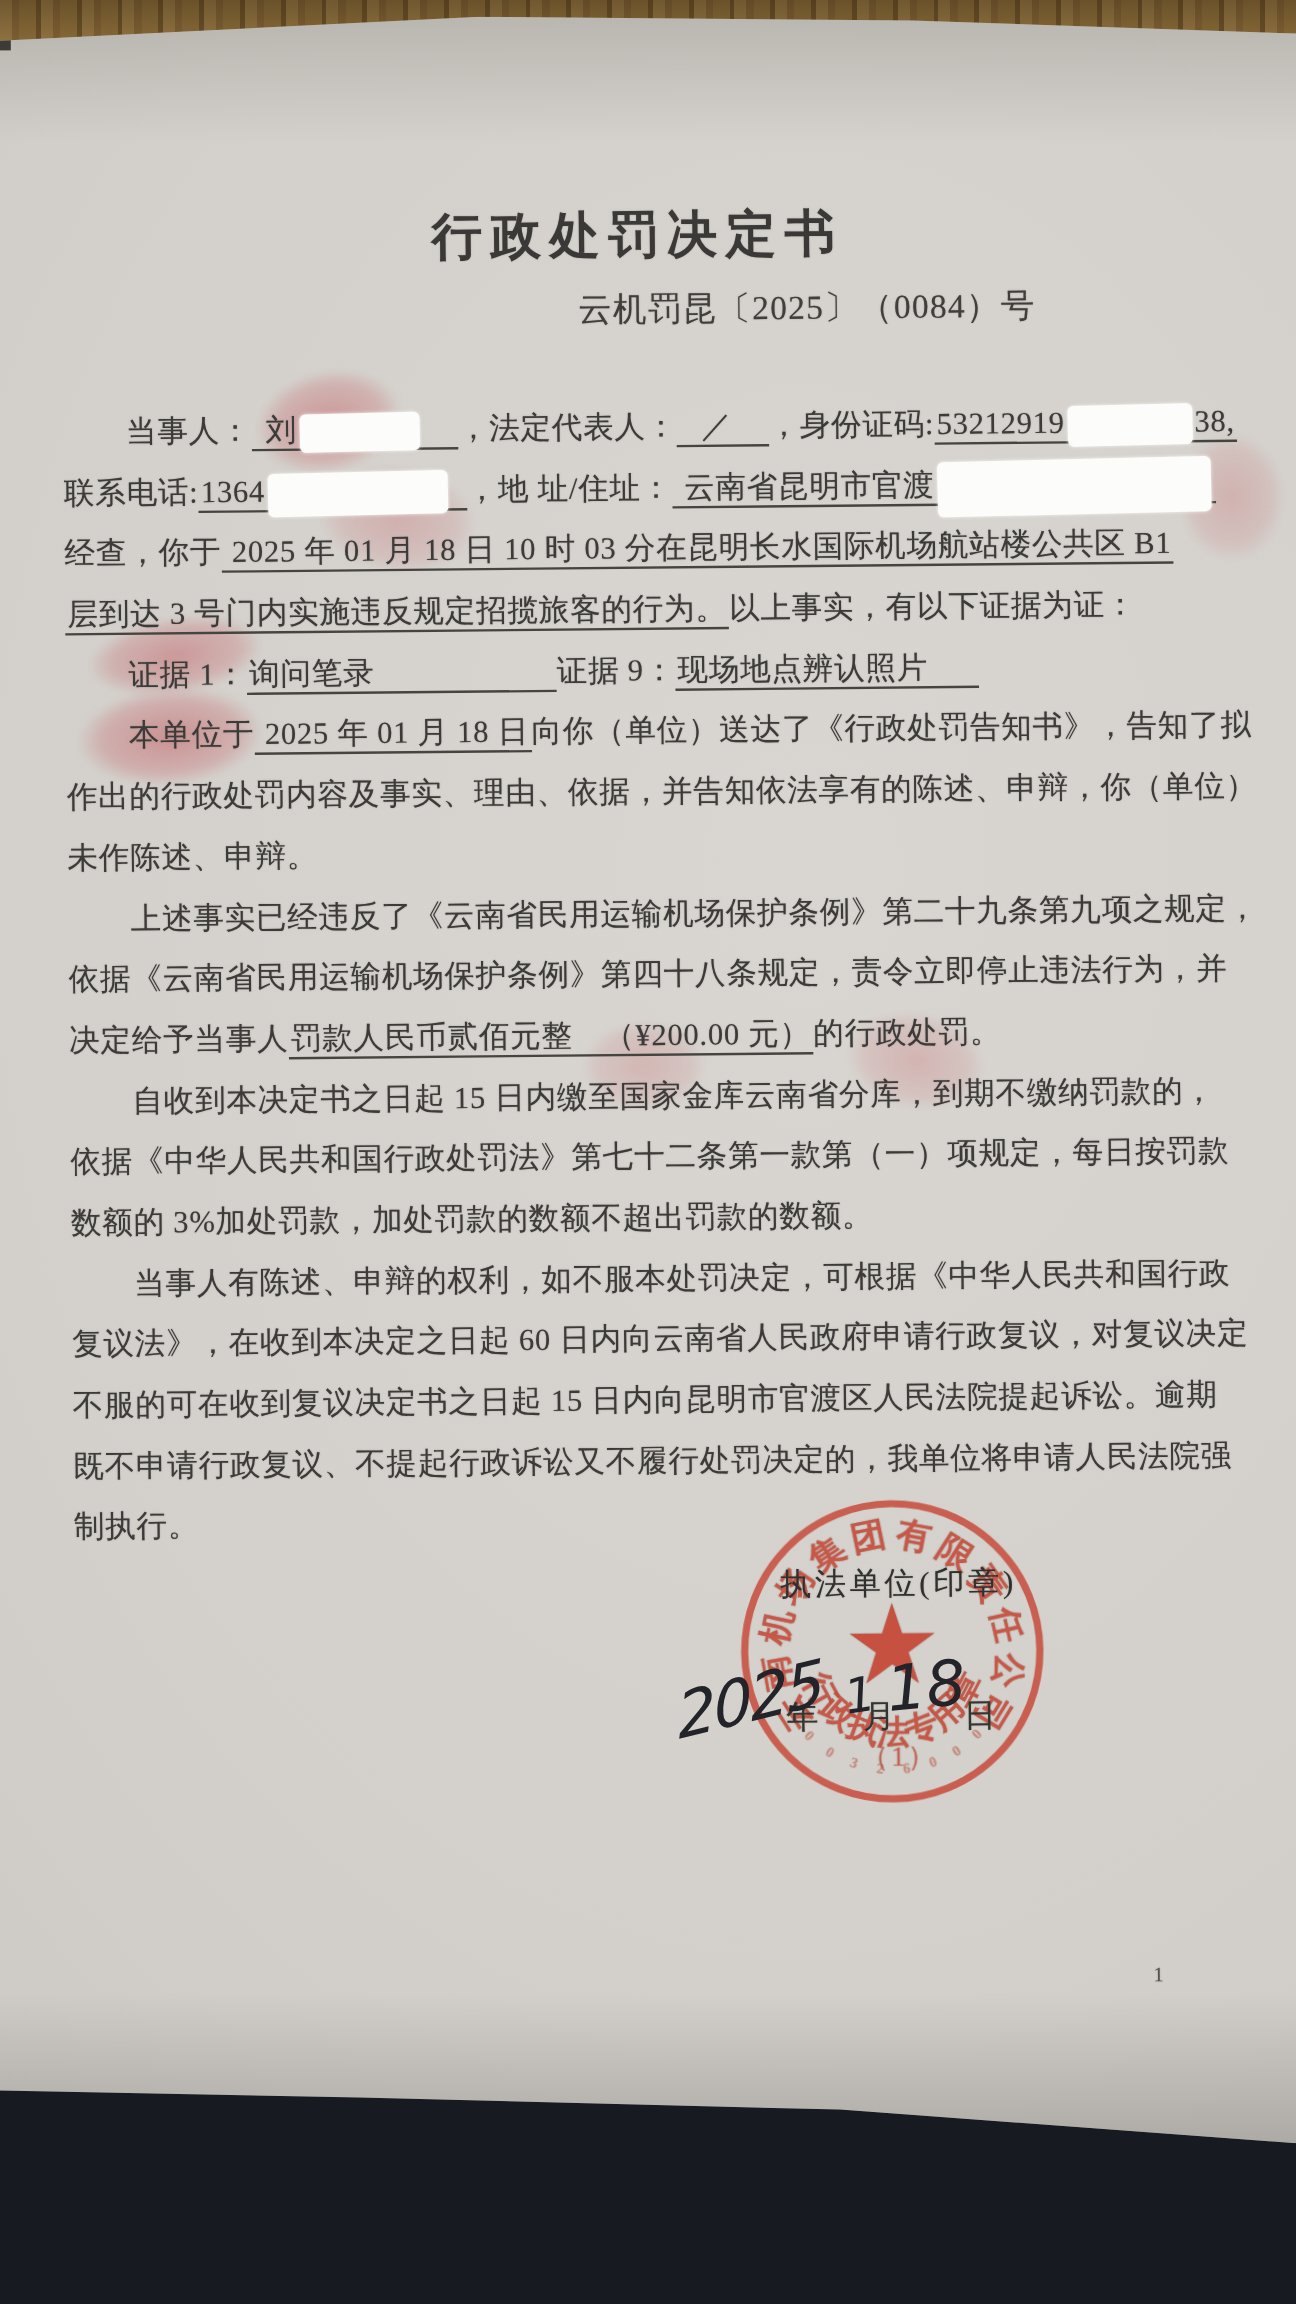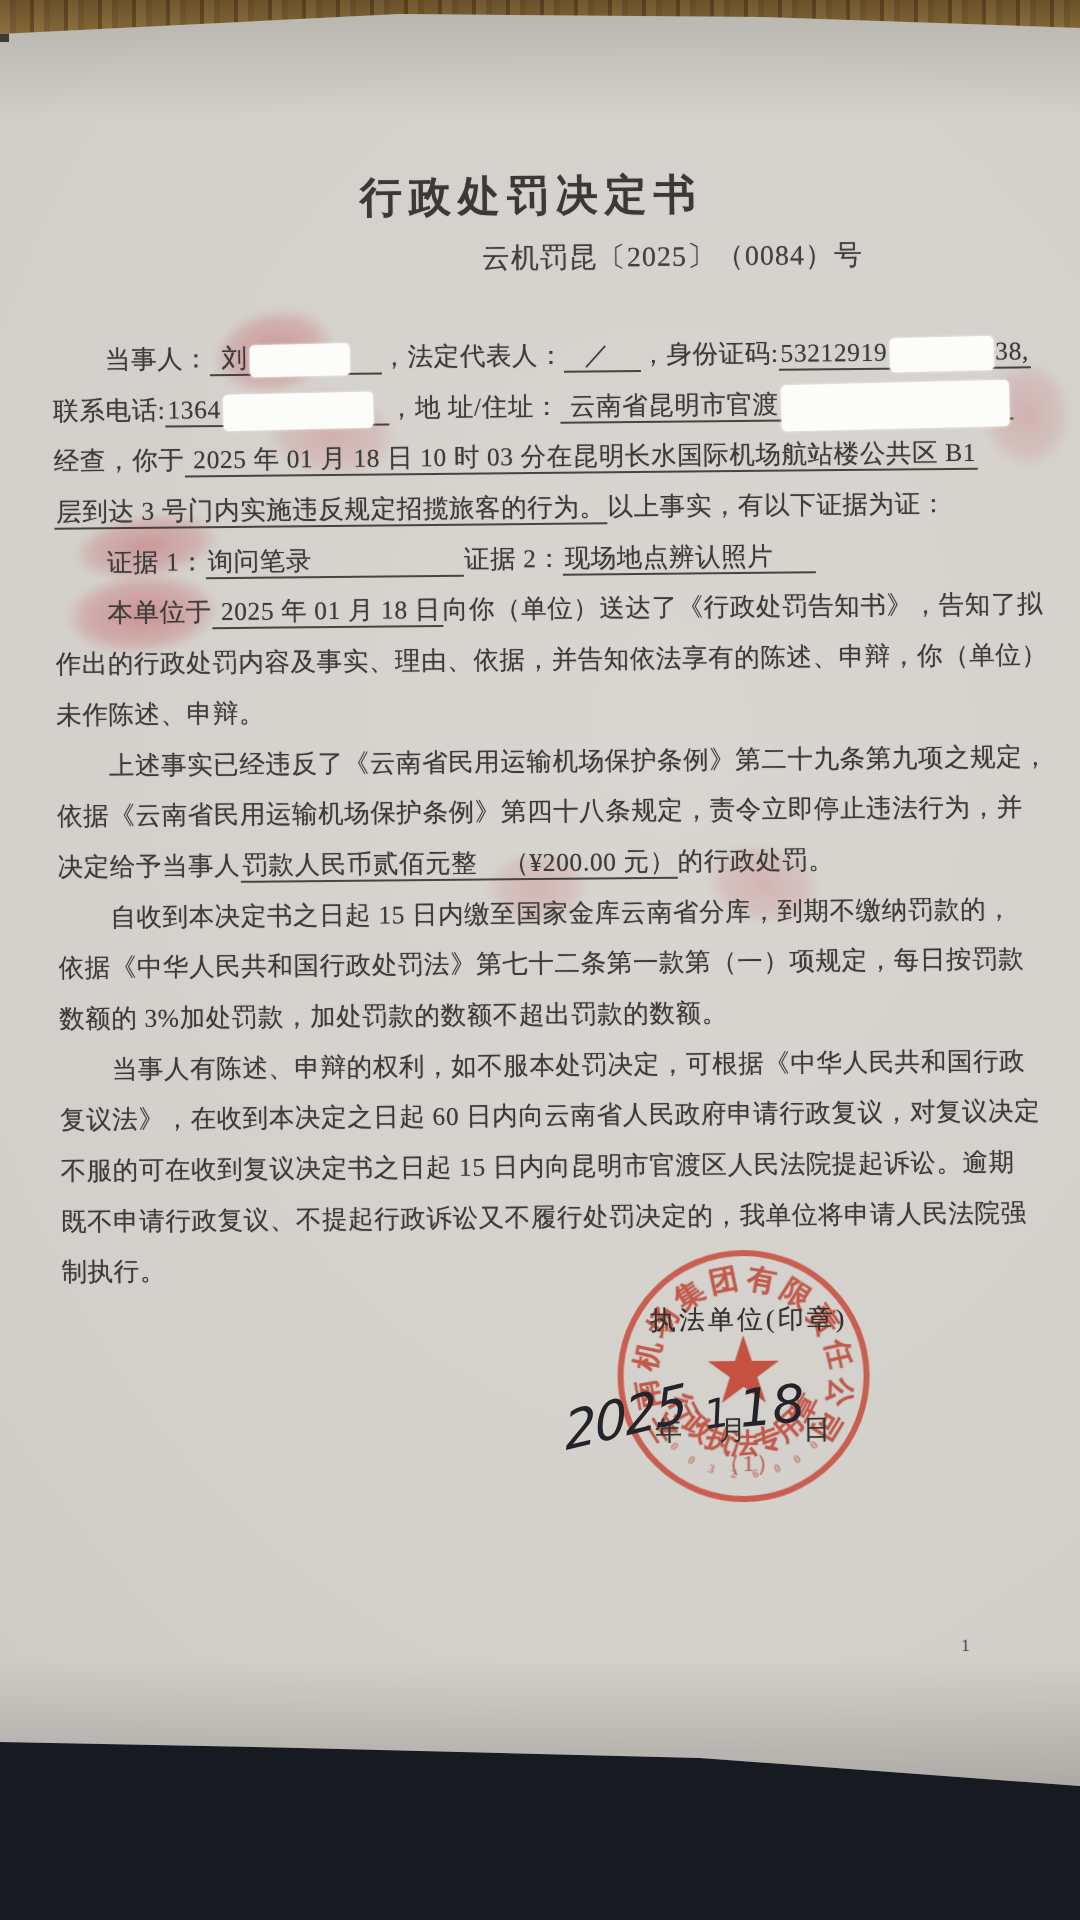--- a/index.html
+++ b/index.html
@@ -71,21 +71,21 @@
         </div>
 
       <div class="title">行政处罚决定书</div>
       <div class="docnum">云机罚昆〔2025〕（0084）号</div>
 
       <div class="body">
           <div class="bline"><span class="tx">　　当事人：</span><span class="ul"><span class="gp" style="width: 10px;"></span><span class="tx">刘</span><span class="rd" style="width: 100px; height: 32px;"></span><span class="gp" style="width: 28px;"></span></span><span class="tx">，法定代表人：</span><span class="ul"><span class="gp" style="width: 18px;"></span><span class="tx">／</span><span class="gp" style="width: 28px;"></span></span><span class="tx">，身份证码:</span><span class="ul"><span class="tx">53212919</span><span class="rd" style="width: 104px; height: 34px;"></span><span class="tx">38,</span></span></div>
           <div class="bline"><span class="tx">联系电话:</span><span class="ul"><span class="tx">1364</span><span class="rd" style="width: 150px; height: 36px;"></span><span class="gp" style="width: 12px;"></span></span><span class="tx">，地 址/住址：</span><span class="ul"><span class="gp" style="width: 8px;"></span><span class="tx">云南省昆明市官渡</span><span class="rd" style="width: 228px; height: 46px;"></span></span></div>
           <div class="bline"><span class="tx">经查，你于</span><span class="ul"><span class="tx"> 2025 年 01 月 18 日  10 时 03 分在昆明长水国际机场航站楼公共区 B1</span></span></div>
           <div class="bline"><span class="ul"><span class="tx">层到达 3 号门内实施违反规定招揽旅客的行为。</span></span><span class="tx">以上事实，有以下证据为证：</span></div>
-          <div class="bline"><span class="tx">　　证据 1：</span><span class="ul"><span class="tx">询问笔录</span><span class="gp" style="width: 150px;"></span></span><span class="tx">证据 2：</span><span class="ul"><span class="tx">现场地点辨认照片</span><span class="gp" style="width: 40px;"></span></span></div>
+          <div class="bline"><span class="tx">　　证据 1：</span><span class="ul"><span class="tx">询问笔录</span><span class="gp" style="width: 150px;"></span></span><span class="tx">证据 9：</span><span class="ul"><span class="tx">现场地点辨认照片</span><span class="gp" style="width: 40px;"></span></span></div>
           <div class="bline"><span class="tx">　　本单位于</span><span class="ul"><span class="tx"> 2025 年 01 月 18 日</span></span><span class="tx">向你（单位）送达了《行政处罚告知书》，告知了拟</span></div>
           <div class="bline"><span class="tx">作出的行政处罚内容及事实、理由、依据，并告知依法享有的陈述、申辩，你（单位）</span></div>
           <div class="bline"><span class="tx">未作陈述、申辩。</span></div>
           <div class="bline"><span class="tx">　　上述事实已经违反了《云南省民用运输机场保护条例》第二十九条第九项之规定，</span></div>
           <div class="bline"><span class="tx">依据《云南省民用运输机场保护条例》第四十八条规定，责令立即停止违法行为，并</span></div>
           <div class="bline"><span class="tx">决定给予当事人</span><span class="ul"><span class="tx">罚款人民币贰佰元整　（¥200.00 元）</span></span><span class="tx">的行政处罚。</span></div>
           <div class="bline"><span class="tx">　　自收到本决定书之日起 15 日内缴至国家金库云南省分库，到期不缴纳罚款的，</span></div>
           <div class="bline"><span class="tx">依据《中华人民共和国行政处罚法》第七十二条第一款第（一）项规定，每日按罚款</span></div>
           <div class="bline"><span class="tx">数额的 3%加处罚款，加处罚款的数额不超出罚款的数额。</span></div>
           <div class="bline"><span class="tx">　　当事人有陈述、申辩的权利，如不服本处罚决定，可根据《中华人民共和国行政</span></div>

